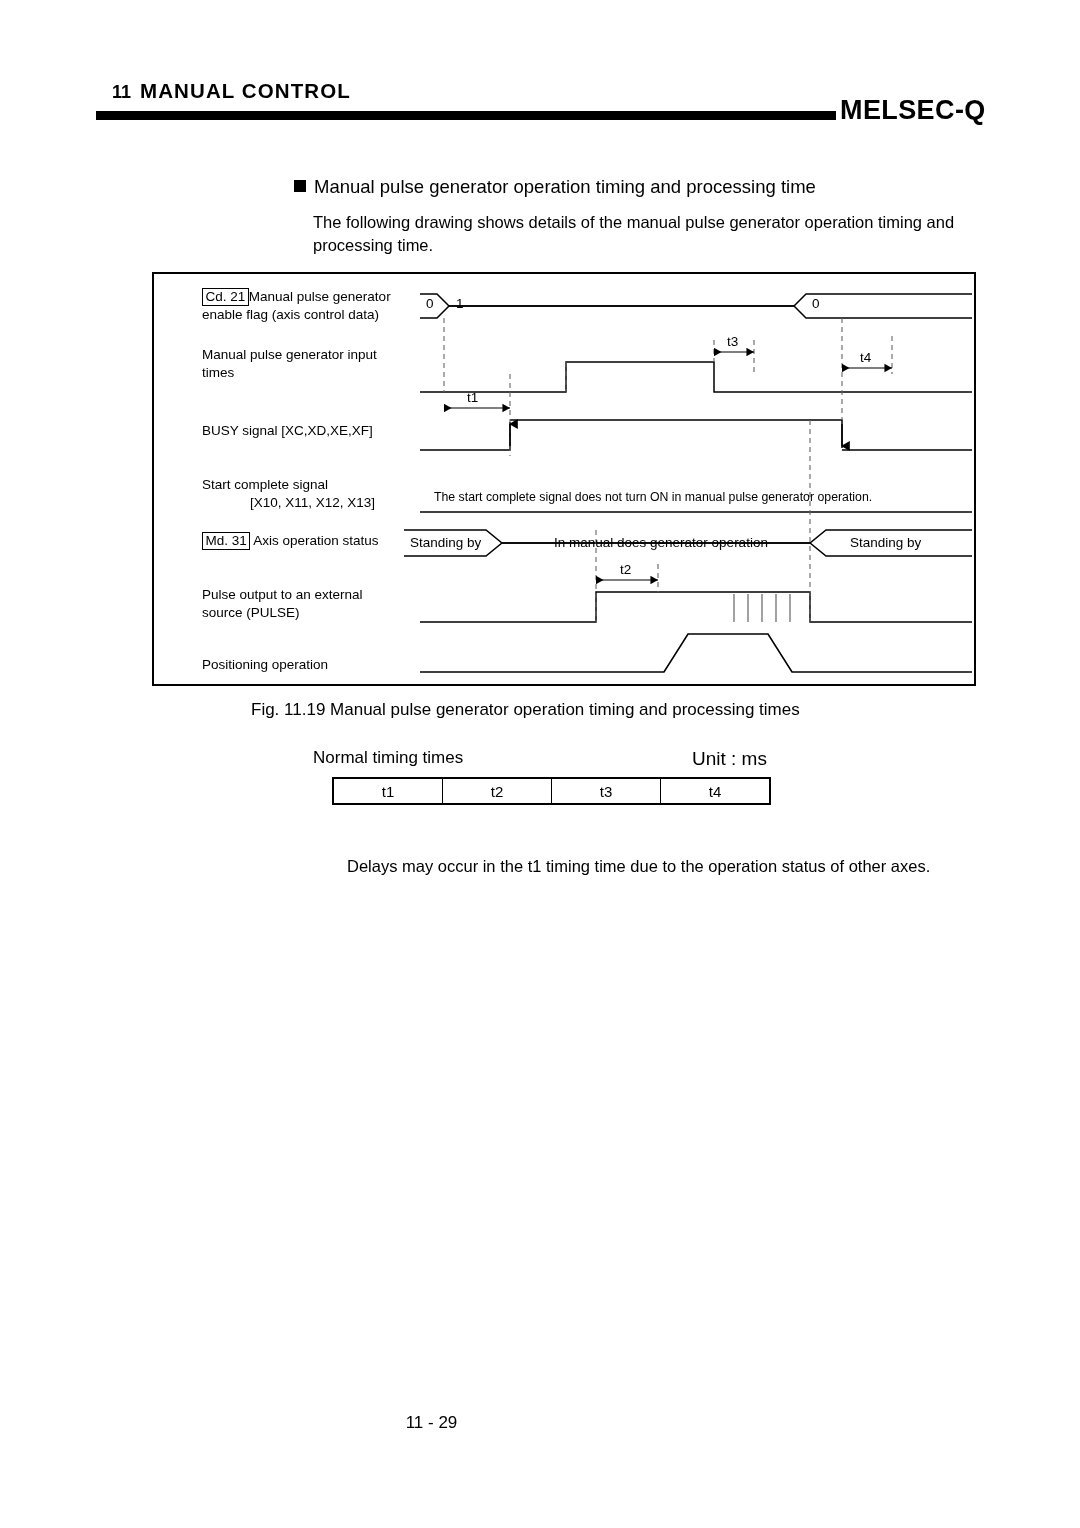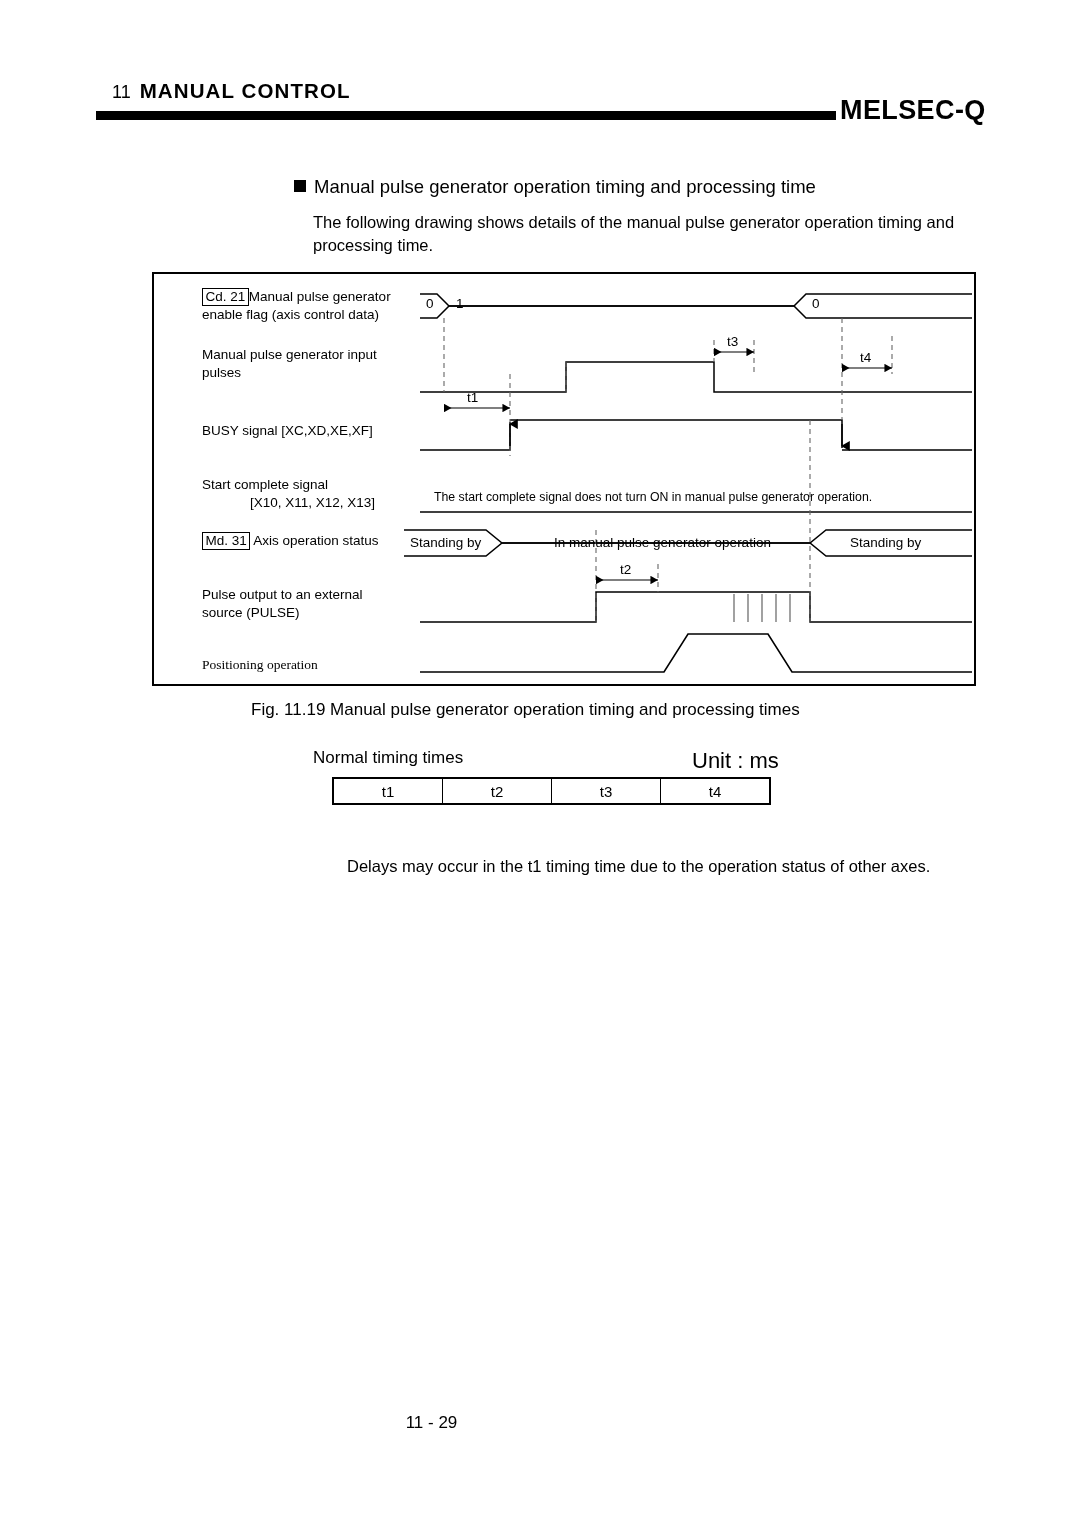--- a/index.html
+++ b/index.html
@@ -25,21 +25,21 @@
   }
   #chapter-title {
     position: absolute;
     left: 112px; top: 79px;
     font-size: 20.5px;
     letter-spacing: 1.1px;
     font-weight: bold;
     white-space: nowrap;
   }
   #chapter-num {
-    font-weight: normal;
+    font-weight: bold;
     font-size: 18px;
     letter-spacing: 0;
     margin-right: 9px;
   }
   #header-rule {
     position: absolute;
     left: 96px; top: 111px;
     width: 740px; height: 9px;
     background: #000;
   }
@@ -132,21 +132,21 @@
   
   #table-title {
     position: absolute;
     left: 313px; top: 748px;
     font-size: 17px;
     white-space: nowrap;
   }
   #table-unit {
     position: absolute;
     left: 692px; top: 748px;
-    font-size: 22px;
+    font-size: 19px;
     white-space: nowrap;
     text-align: right;
   }
   #timing-table {
     position: absolute;
     left: 332px; top: 777px;
     border-collapse: collapse;
     border: 2.5px solid #000;
   }
   #timing-table td {
@@ -193,42 +193,42 @@
 
 <div id="diagram-frame">
 
   <div class="sig-label" style="left:48px; top:14px;">
     <span class="ref-box">Cd. 21</span><span>Manual pulse generator</span><br>
     <span>enable flag (axis control data)</span>
   </div>
 
   <div class="sig-label" style="left:48px; top:72px;">
     <span>Manual pulse generator input</span><br>
-    <span>pulses</span>
+    <span>times</span>
   </div>
 
   <div class="sig-label" style="left:48px; top:148px;">
     <span>BUSY signal    [XC,XD,XE,XF]</span>
   </div>
 
   <div class="sig-label" style="left:48px; top:202px;">
     <span>Start complete signal</span><br>
     <span style="margin-left:48px; display:inline-block;">[X10, X11, X12, X13]</span>
   </div>
 
   <div class="sig-label" style="left:48px; top:258px;">
     <span class="ref-box">Md. 31</span><span style="margin-left:3px;">Axis operation status</span>
   </div>
 
   <div class="sig-label" style="left:48px; top:312px;">
     <span>Pulse output to an external</span><br>
     <span>source (PULSE)</span>
   </div>
 
-  <div class="sig-label" style="left:48px; top:382px;font-family:Liberation Serif, serif;">
+  <div class="sig-label" style="left:48px; top:382px;">
     <span>Positioning operation</span>
   </div>
 
   <svg id="svg-wave" width="824" height="414" viewBox="0 0 824 414">
     <defs>
       <marker id="arrL" viewBox="0 0 10 10" refX="9" refY="5" markerWidth="7" markerHeight="7" orient="auto-start-reverse">
         <path d="M 9 0 L 0 5 L 9 10 z" fill="#000"></path>
       </marker>
       <marker id="arrR" viewBox="0 0 10 10" refX="9" refY="5" markerWidth="7" markerHeight="7" orient="auto">
         <path d="M 0 0 L 9 5 L 0 10 z" fill="#000"></path>
@@ -305,21 +305,21 @@
     </g>
   </svg>
 
   <div class="lvl-digit" style="left:272px; top:22px;">0</div>
   <div class="lvl-digit" style="left:302px; top:22px;">1</div>
   <div class="lvl-digit" style="left:658px; top:22px;">0</div>
 
   <div class="note-inline" style="left:280px; top:216px;">The start complete signal does not turn ON in manual pulse generator operation.</div>
 
   <div class="state-text" style="left:256px; top:261px;">Standing by</div>
-  <div class="state-text" style="left:400px; top:261px;">In manual pulse generator operation</div>
+  <div class="state-text" style="left:400px; top:261px;">In manual does generator operation</div>
   <div class="state-text" style="left:696px; top:261px;">Standing by</div>
 
   <div class="tmark" style="left:313px; top:116px;">t1</div>
   <div class="tmark" style="left:466px; top:288px;">t2</div>
   <div class="tmark" style="left:573px; top:60px;">t3</div>
   <div class="tmark" style="left:706px; top:76px;">t4</div>
 </div>
 
 <div id="fig-caption">Fig. 11.19 Manual pulse generator operation timing and processing times</div>
 

